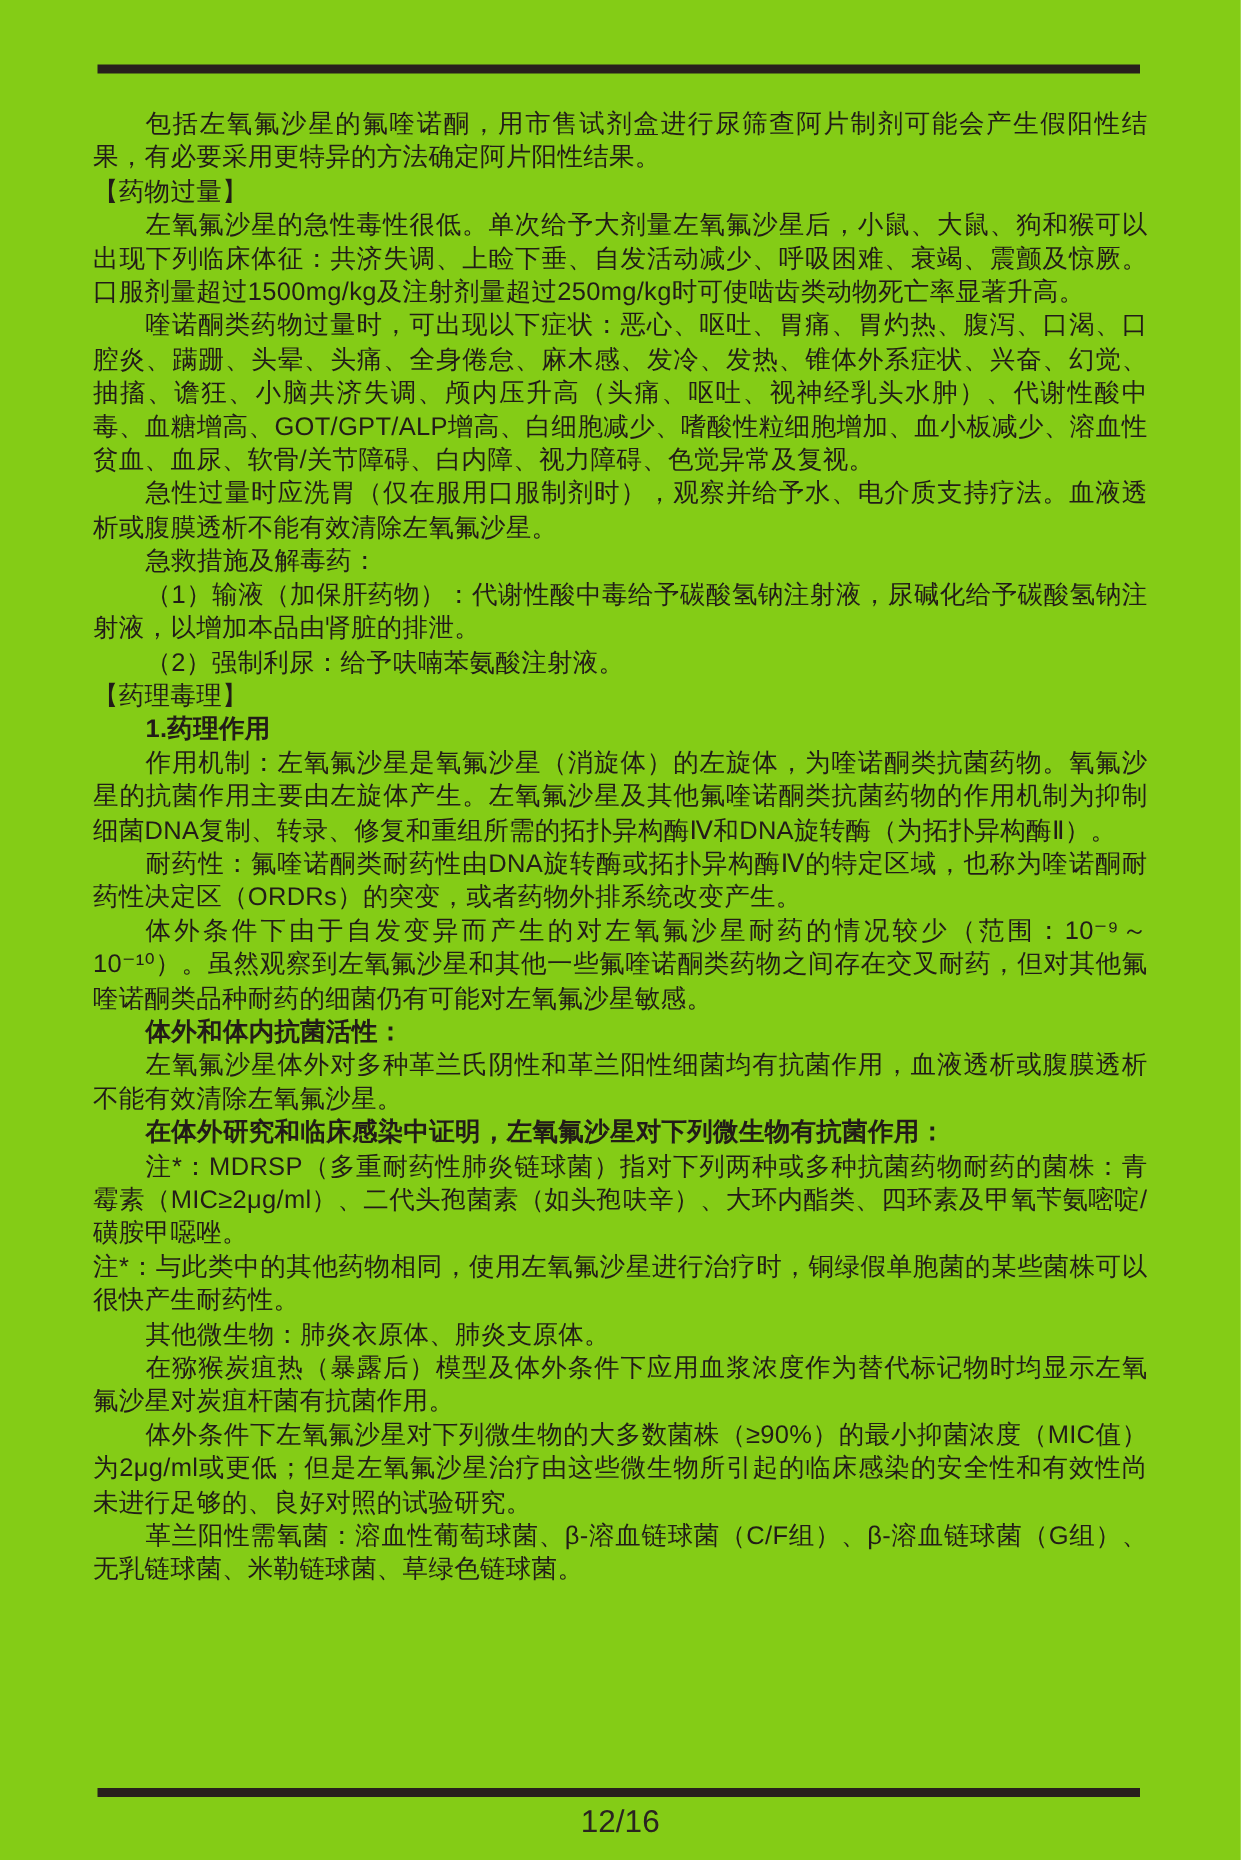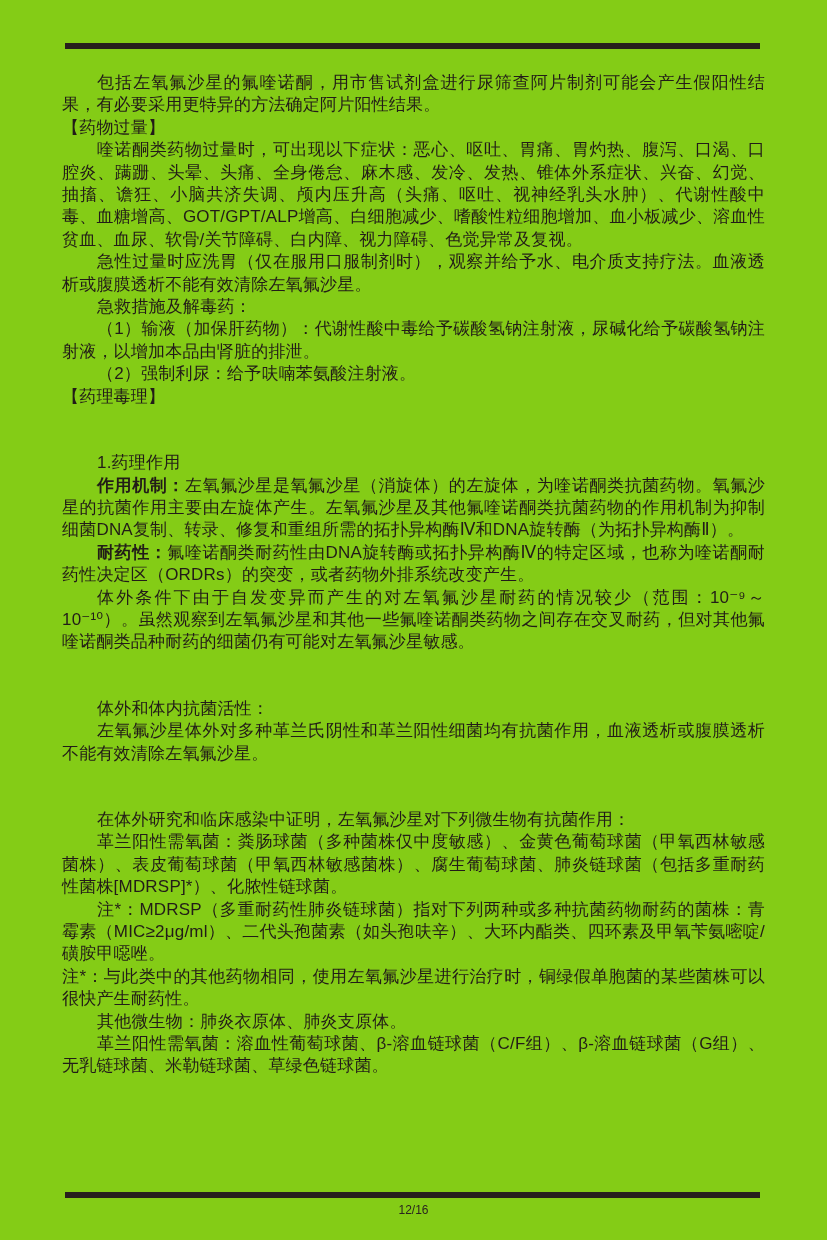--- a/index.html
+++ b/index.html
@@ -27,56 +27,58 @@
     left: 62px;
     top: 72px;
     width: 703px;
     font-size: 17px;
     line-height: 22.4px;
     text-align: justify;
     letter-spacing: 0.2px;
   }
   .para { margin: 0; padding: 0; }
   .indent { text-indent: 35px; }
-  .bold { font-weight: normal; margin-top: 44px; }
-  .lead { font-weight: bold; }
+  .bold { font-weight: bold; }
+  .lead { font-weight: normal; }
   .footer {
     position: absolute;
     left: 0;
     top: 1203px;
     width: 827px;
     text-align: center;
-    font-size: 12px;
+    font-size: 21px;
     color: #2a2420;
   }
 </style>
 </head>
 <body>
 
 <div class="page">
   <div class="rule top"></div>
 
   <div class="content">
     <p class="para indent">包括左氧氟沙星的氟喹诺酮，用市售试剂盒进行尿筛查阿片制剂可能会产生假阳性结果，有必要采用更特异的方法确定阿片阳性结果。</p>
     <p class="para">【药物过量】</p>
+    <p class="para indent">左氧氟沙星的急性毒性很低。单次给予大剂量左氧氟沙星后，小鼠、大鼠、狗和猴可以出现下列临床体征：共济失调、上睑下垂、自发活动减少、呼吸困难、衰竭、震颤及惊厥。口服剂量超过1500mg/kg及注射剂量超过250mg/kg时可使啮齿类动物死亡率显著升高。</p>
     <p class="para indent">喹诺酮类药物过量时，可出现以下症状：恶心、呕吐、胃痛、胃灼热、腹泻、口渴、口腔炎、蹒跚、头晕、头痛、全身倦怠、麻木感、发冷、发热、锥体外系症状、兴奋、幻觉、抽搐、谵狂、小脑共济失调、颅内压升高（头痛、呕吐、视神经乳头水肿）、代谢性酸中毒、血糖增高、GOT/GPT/ALP增高、白细胞减少、嗜酸性粒细胞增加、血小板减少、溶血性贫血、血尿、软骨/关节障碍、白内障、视力障碍、色觉异常及复视。</p>
     <p class="para indent">急性过量时应洗胃（仅在服用口服制剂时），观察并给予水、电介质支持疗法。血液透析或腹膜透析不能有效清除左氧氟沙星。</p>
     <p class="para indent">急救措施及解毒药：</p>
     <p class="para indent">（1）输液（加保肝药物）：代谢性酸中毒给予碳酸氢钠注射液，尿碱化给予碳酸氢钠注射液，以增加本品由肾脏的排泄。</p>
     <p class="para indent">（2）强制利尿：给予呋喃苯氨酸注射液。</p>
     <p class="para">【药理毒理】</p>
     <p class="para indent bold">1.药理作用</p>
     <p class="para indent"><b class="lead">作用机制：</b><span>左氧氟沙星是氧氟沙星（消旋体）的左旋体，为喹诺酮类抗菌药物。氧氟沙星的抗菌作用主要由左旋体产生。左氧氟沙星及其他氟喹诺酮类抗菌药物的作用机制为抑制细菌DNA复制、转录、修复和重组所需的拓扑异构酶Ⅳ和DNA旋转酶（为拓扑异构酶Ⅱ）。</span></p>
     <p class="para indent"><b class="lead">耐药性：</b><span>氟喹诺酮类耐药性由DNA旋转酶或拓扑异构酶Ⅳ的特定区域，也称为喹诺酮耐药性决定区（ORDRs）的突变，或者药物外排系统改变产生。</span></p>
     <p class="para indent">体外条件下由于自发变异而产生的对左氧氟沙星耐药的情况较少（范围：10⁻⁹～10⁻¹⁰）。虽然观察到左氧氟沙星和其他一些氟喹诺酮类药物之间存在交叉耐药，但对其他氟喹诺酮类品种耐药的细菌仍有可能对左氧氟沙星敏感。</p>
     <p class="para indent bold">体外和体内抗菌活性：</p>
     <p class="para indent">左氧氟沙星体外对多种革兰氏阴性和革兰阳性细菌均有抗菌作用，血液透析或腹膜透析不能有效清除左氧氟沙星。</p>
     <p class="para indent bold">在体外研究和临床感染中证明，左氧氟沙星对下列微生物有抗菌作用：</p>
-    <p class="para indent">革兰阳性需氧菌：粪肠球菌（多种菌株仅中度敏感）、金黄色葡萄球菌（甲氧西林敏感菌株）、表皮葡萄球菌（甲氧西林敏感菌株）、腐生葡萄球菌、肺炎链球菌（包括多重耐药性菌株[MDRSP]*）、化脓性链球菌。</p>
     <p class="para indent">注*：MDRSP（多重耐药性肺炎链球菌）指对下列两种或多种抗菌药物耐药的菌株：青霉素（MIC≥2μg/ml）、二代头孢菌素（如头孢呋辛）、大环内酯类、四环素及甲氧苄氨嘧啶/磺胺甲噁唑。</p>
     <p class="para">注*：与此类中的其他药物相同，使用左氧氟沙星进行治疗时，铜绿假单胞菌的某些菌株可以很快产生耐药性。</p>
     <p class="para indent">其他微生物：肺炎衣原体、肺炎支原体。</p>
+    <p class="para indent">在猕猴炭疽热（暴露后）模型及体外条件下应用血浆浓度作为替代标记物时均显示左氧氟沙星对炭疽杆菌有抗菌作用。</p>
+    <p class="para indent">体外条件下左氧氟沙星对下列微生物的大多数菌株（≥90%）的最小抑菌浓度（MIC值）为2μg/ml或更低；但是左氧氟沙星治疗由这些微生物所引起的临床感染的安全性和有效性尚未进行足够的、良好对照的试验研究。</p>
     <p class="para indent">革兰阳性需氧菌：溶血性葡萄球菌、β-溶血链球菌（C/F组）、β-溶血链球菌（G组）、无乳链球菌、米勒链球菌、草绿色链球菌。</p>
   </div>
 
   <div class="rule bottom"></div>
   <div class="footer">12/16</div>
 </div>
 
 </body></html>

